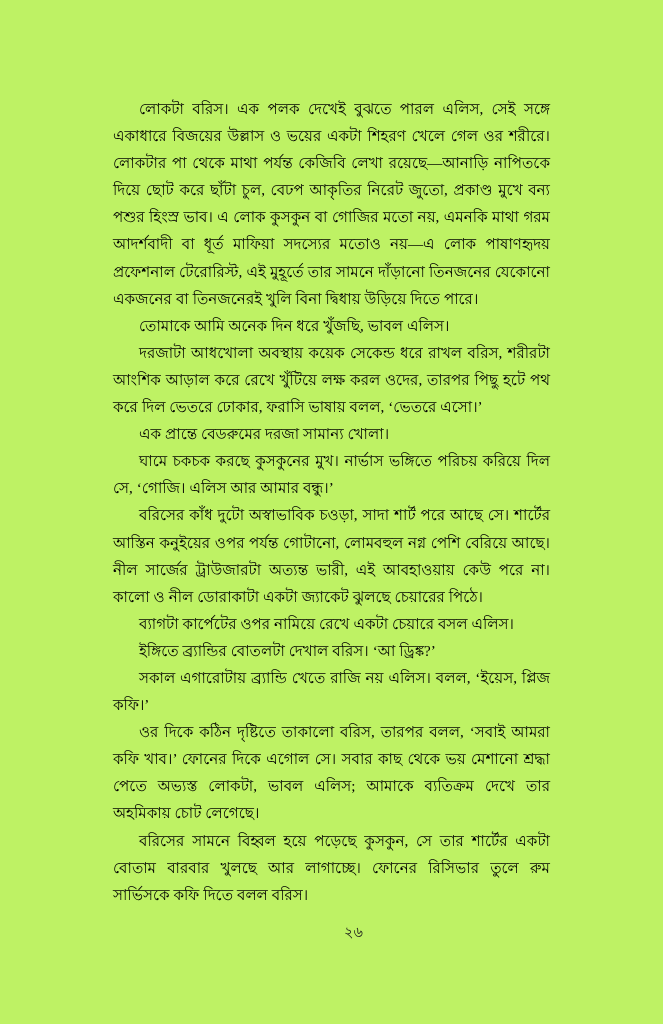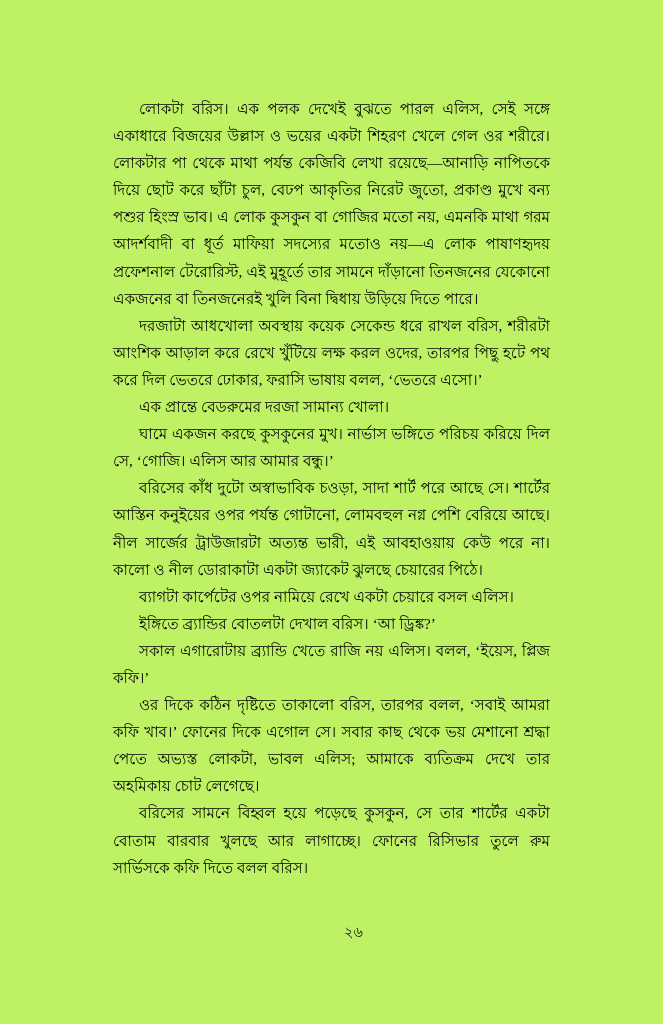--- a/index.html
+++ b/index.html
@@ -63,23 +63,24 @@
     padding-left: 44px;
   }
 </style>
 </head>
 <body>
 
 <div class="page">
 
   <div class="text-block">
     <p class="para">লোকটা বরিস। এক পলক দেখেই বুঝতে পারল এলিস, সেই সঙ্গে একাধারে বিজয়ের উল্লাস ও ভয়ের একটা শিহরণ খেলে গেল ওর শরীরে। লোকটার পা থেকে মাথা পর্যন্ত কেজিবি লেখা রয়েছে—আনাড়ি নাপিতকে দিয়ে ছোট করে ছাঁটা চুল, বেঢপ আকৃতির নিরেট জুতো, প্রকাণ্ড মুখে বন্য পশুর হিংস্র ভাব। এ লোক কুসকুন বা গোজির মতো নয়, এমনকি মাথা গরম আদর্শবাদী বা ধূর্ত মাফিয়া সদস্যের মতোও নয়—এ লোক পাষাণহৃদয় প্রফেশনাল টেরোরিস্ট, এই মুহূর্তে তার সামনে দাঁড়ানো তিনজনের যেকোনো একজনের বা তিনজনেরই খুলি বিনা দ্বিধায় উড়িয়ে দিতে পারে।</p>
+    <p class="para">তোমাকে আমি অনেক দিন ধরে খুঁজছি, ভাবল এলিস।</p>
     <p class="para">দরজাটা আধখোলা অবস্থায় কয়েক সেকেন্ড ধরে রাখল বরিস, শরীরটা আংশিক আড়াল করে রেখে খুঁটিয়ে লক্ষ করল ওদের, তারপর পিছু হটে পথ করে দিল ভেতরে ঢোকার, ফরাসি ভাষায় বলল, ‘ভেতরে এসো।’</p>
     <p class="para">এক প্রান্তে বেডরুমের দরজা সামান্য খোলা।</p>
-    <p class="para">ঘামে একজন করছে কুসকুনের মুখ। নার্ভাস ভঙ্গিতে পরিচয় করিয়ে দিল সে, ‘গোজি। এলিস আর আমার বন্ধু।’</p>
+    <p class="para">ঘামে চকচক করছে কুসকুনের মুখ। নার্ভাস ভঙ্গিতে পরিচয় করিয়ে দিল সে, ‘গোজি। এলিস আর আমার বন্ধু।’</p>
     <p class="para">বরিসের কাঁধ দুটো অস্বাভাবিক চওড়া, সাদা শার্ট পরে আছে সে। শার্টের আস্তিন কনুইয়ের ওপর পর্যন্ত গোটানো, লোমবহুল নগ্ন পেশি বেরিয়ে আছে। নীল সার্জের ট্রাউজারটা অত্যন্ত ভারী, এই আবহাওয়ায় কেউ পরে না। কালো ও নীল ডোরাকাটা একটা জ্যাকেট ঝুলছে চেয়ারের পিঠে।</p>
     <p class="para">ব্যাগটা কার্পেটের ওপর নামিয়ে রেখে একটা চেয়ারে বসল এলিস।</p>
     <p class="para">ইঙ্গিতে ব্র্যান্ডির বোতলটা দেখাল বরিস। ‘আ ড্রিঙ্ক?’</p>
     <p class="para">সকাল এগারোটায় ব্র্যান্ডি খেতে রাজি নয় এলিস। বলল, ‘ইয়েস, প্লিজ কফি।’</p>
     <p class="para">ওর দিকে কঠিন দৃষ্টিতে তাকালো বরিস, তারপর বলল, ‘সবাই আমরা কফি খাব।’ ফোনের দিকে এগোল সে। সবার কাছ থেকে ভয় মেশানো শ্রদ্ধা পেতে অভ্যস্ত লোকটা, ভাবল এলিস; আমাকে ব্যতিক্রম দেখে তার অহমিকায় চোট লেগেছে।</p>
     <p class="para">বরিসের সামনে বিহ্বল হয়ে পড়েছে কুসকুন, সে তার শার্টের একটা বোতাম বারবার খুলছে আর লাগাচ্ছে। ফোনের রিসিভার তুলে রুম সার্ভিসকে কফি দিতে বলল বরিস।</p>
   </div>
 
   <div class="page-number">২৬</div>
 

